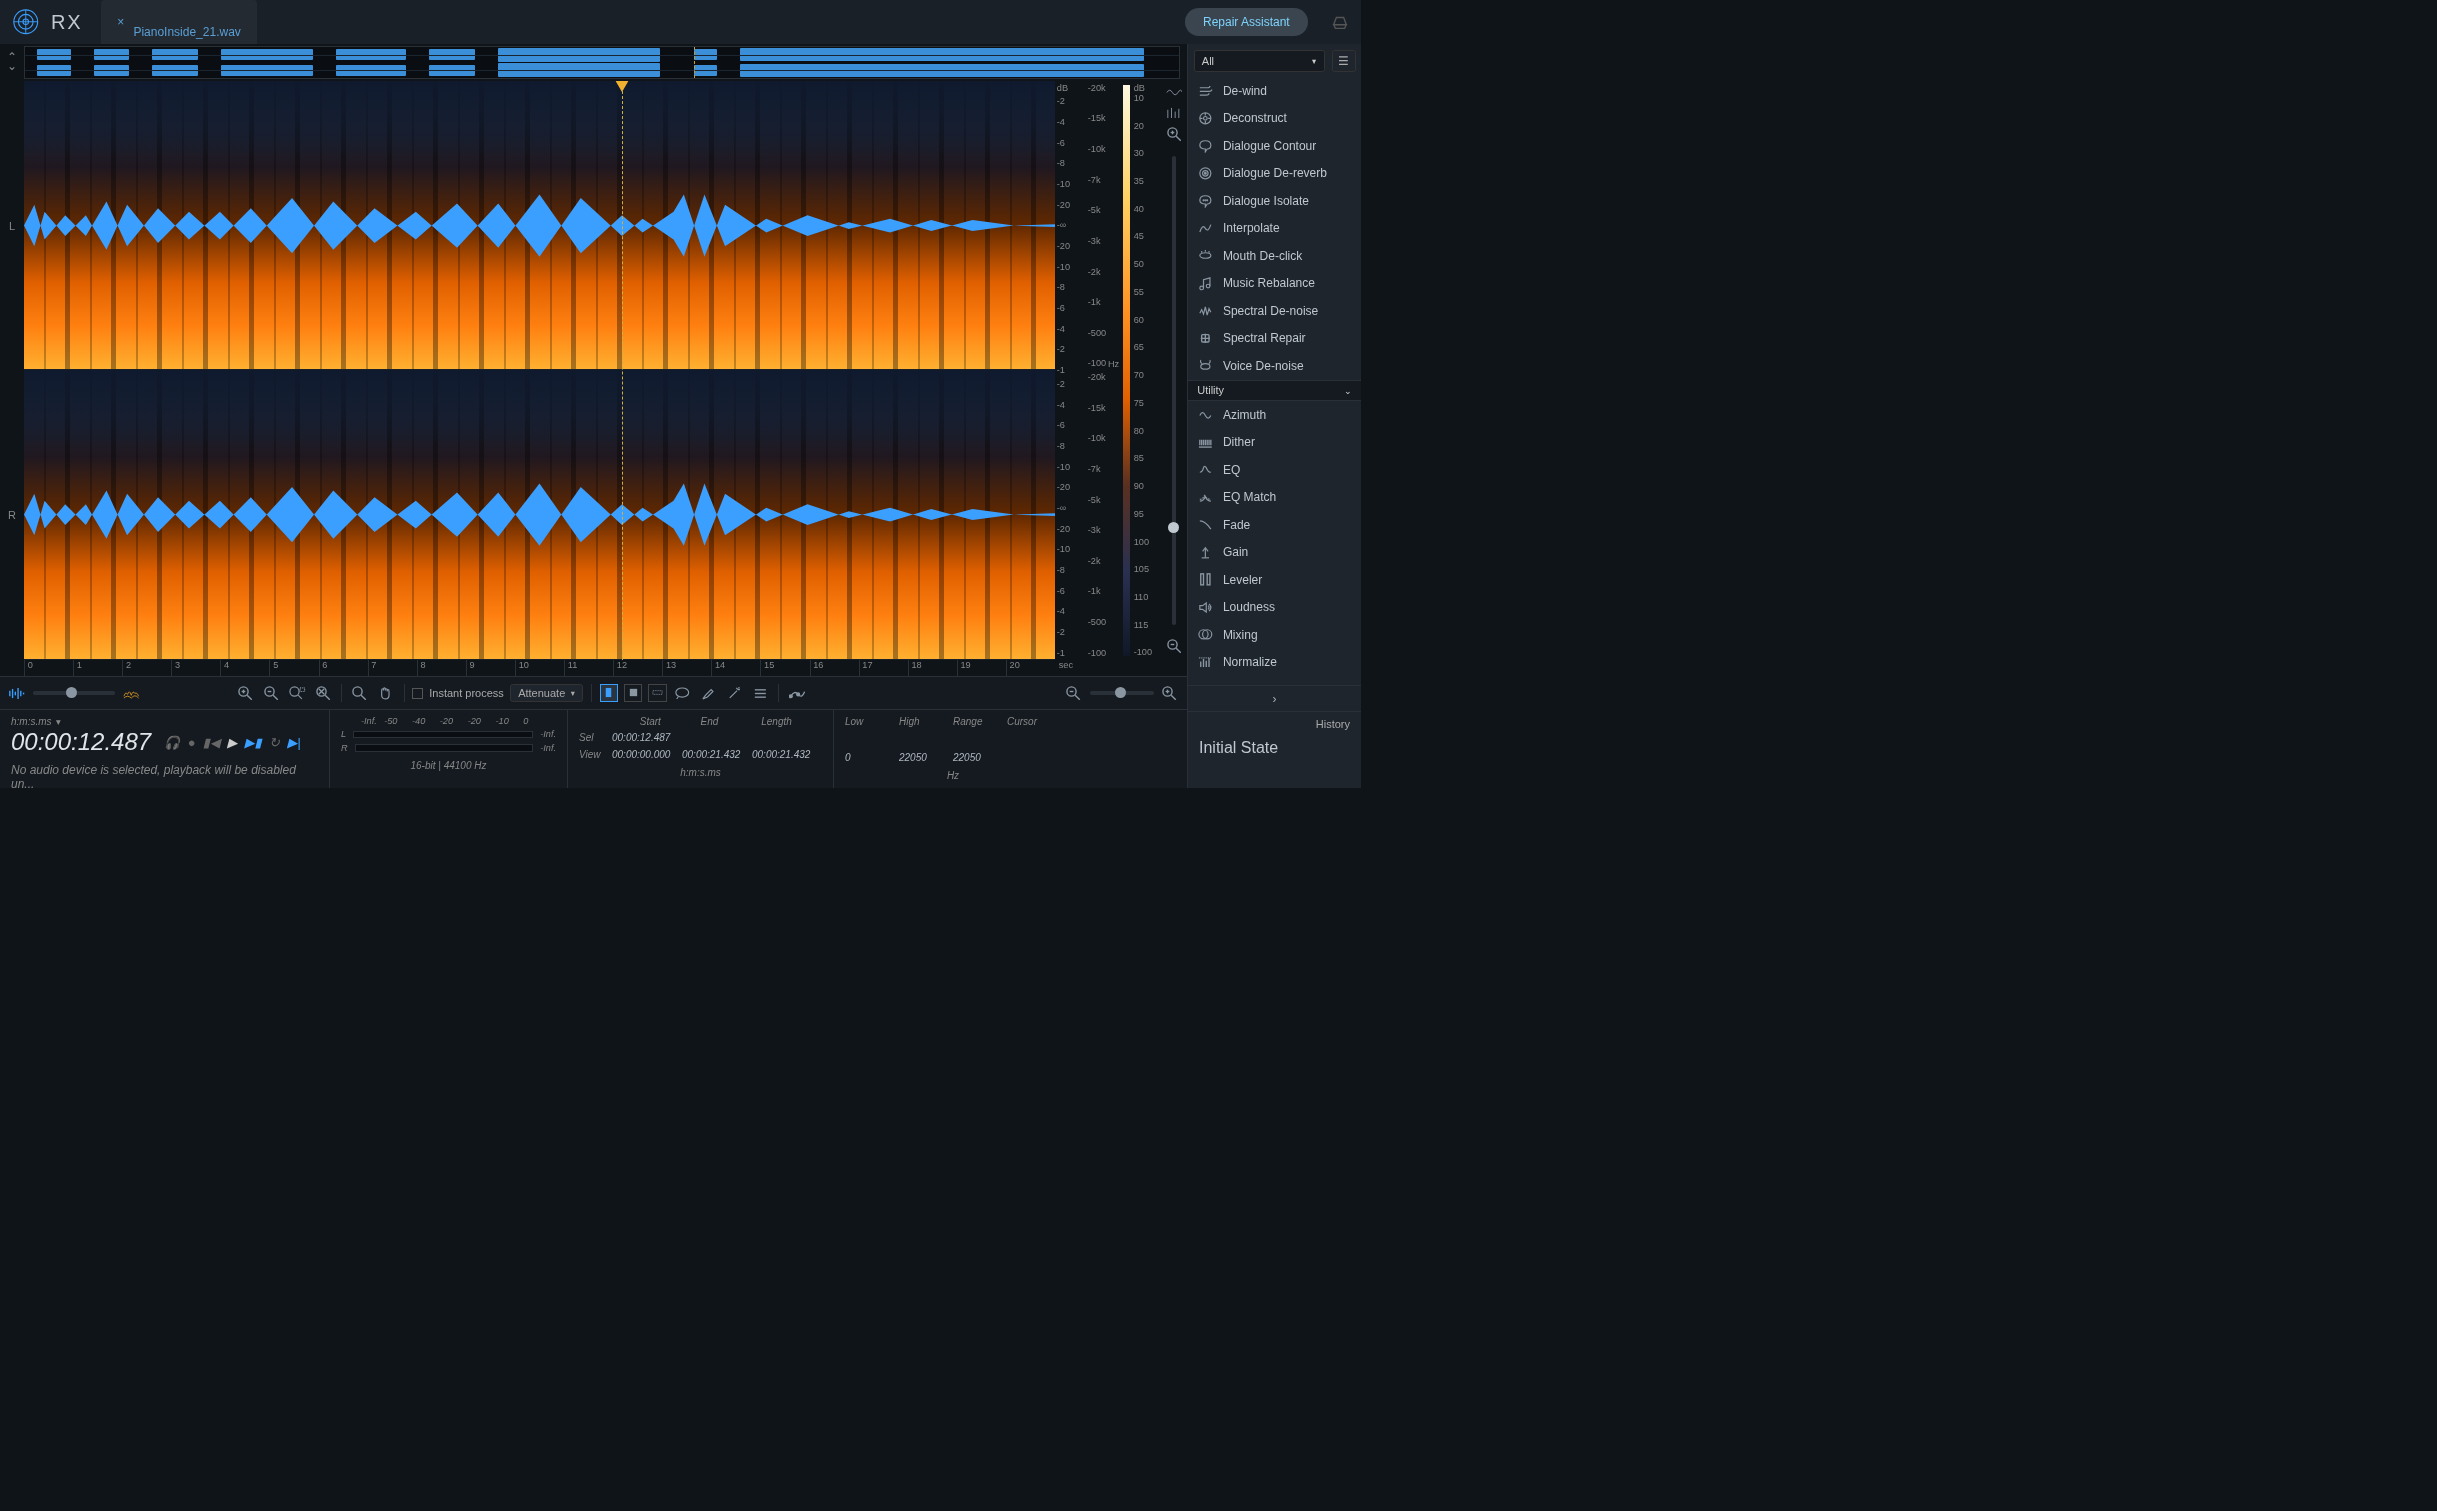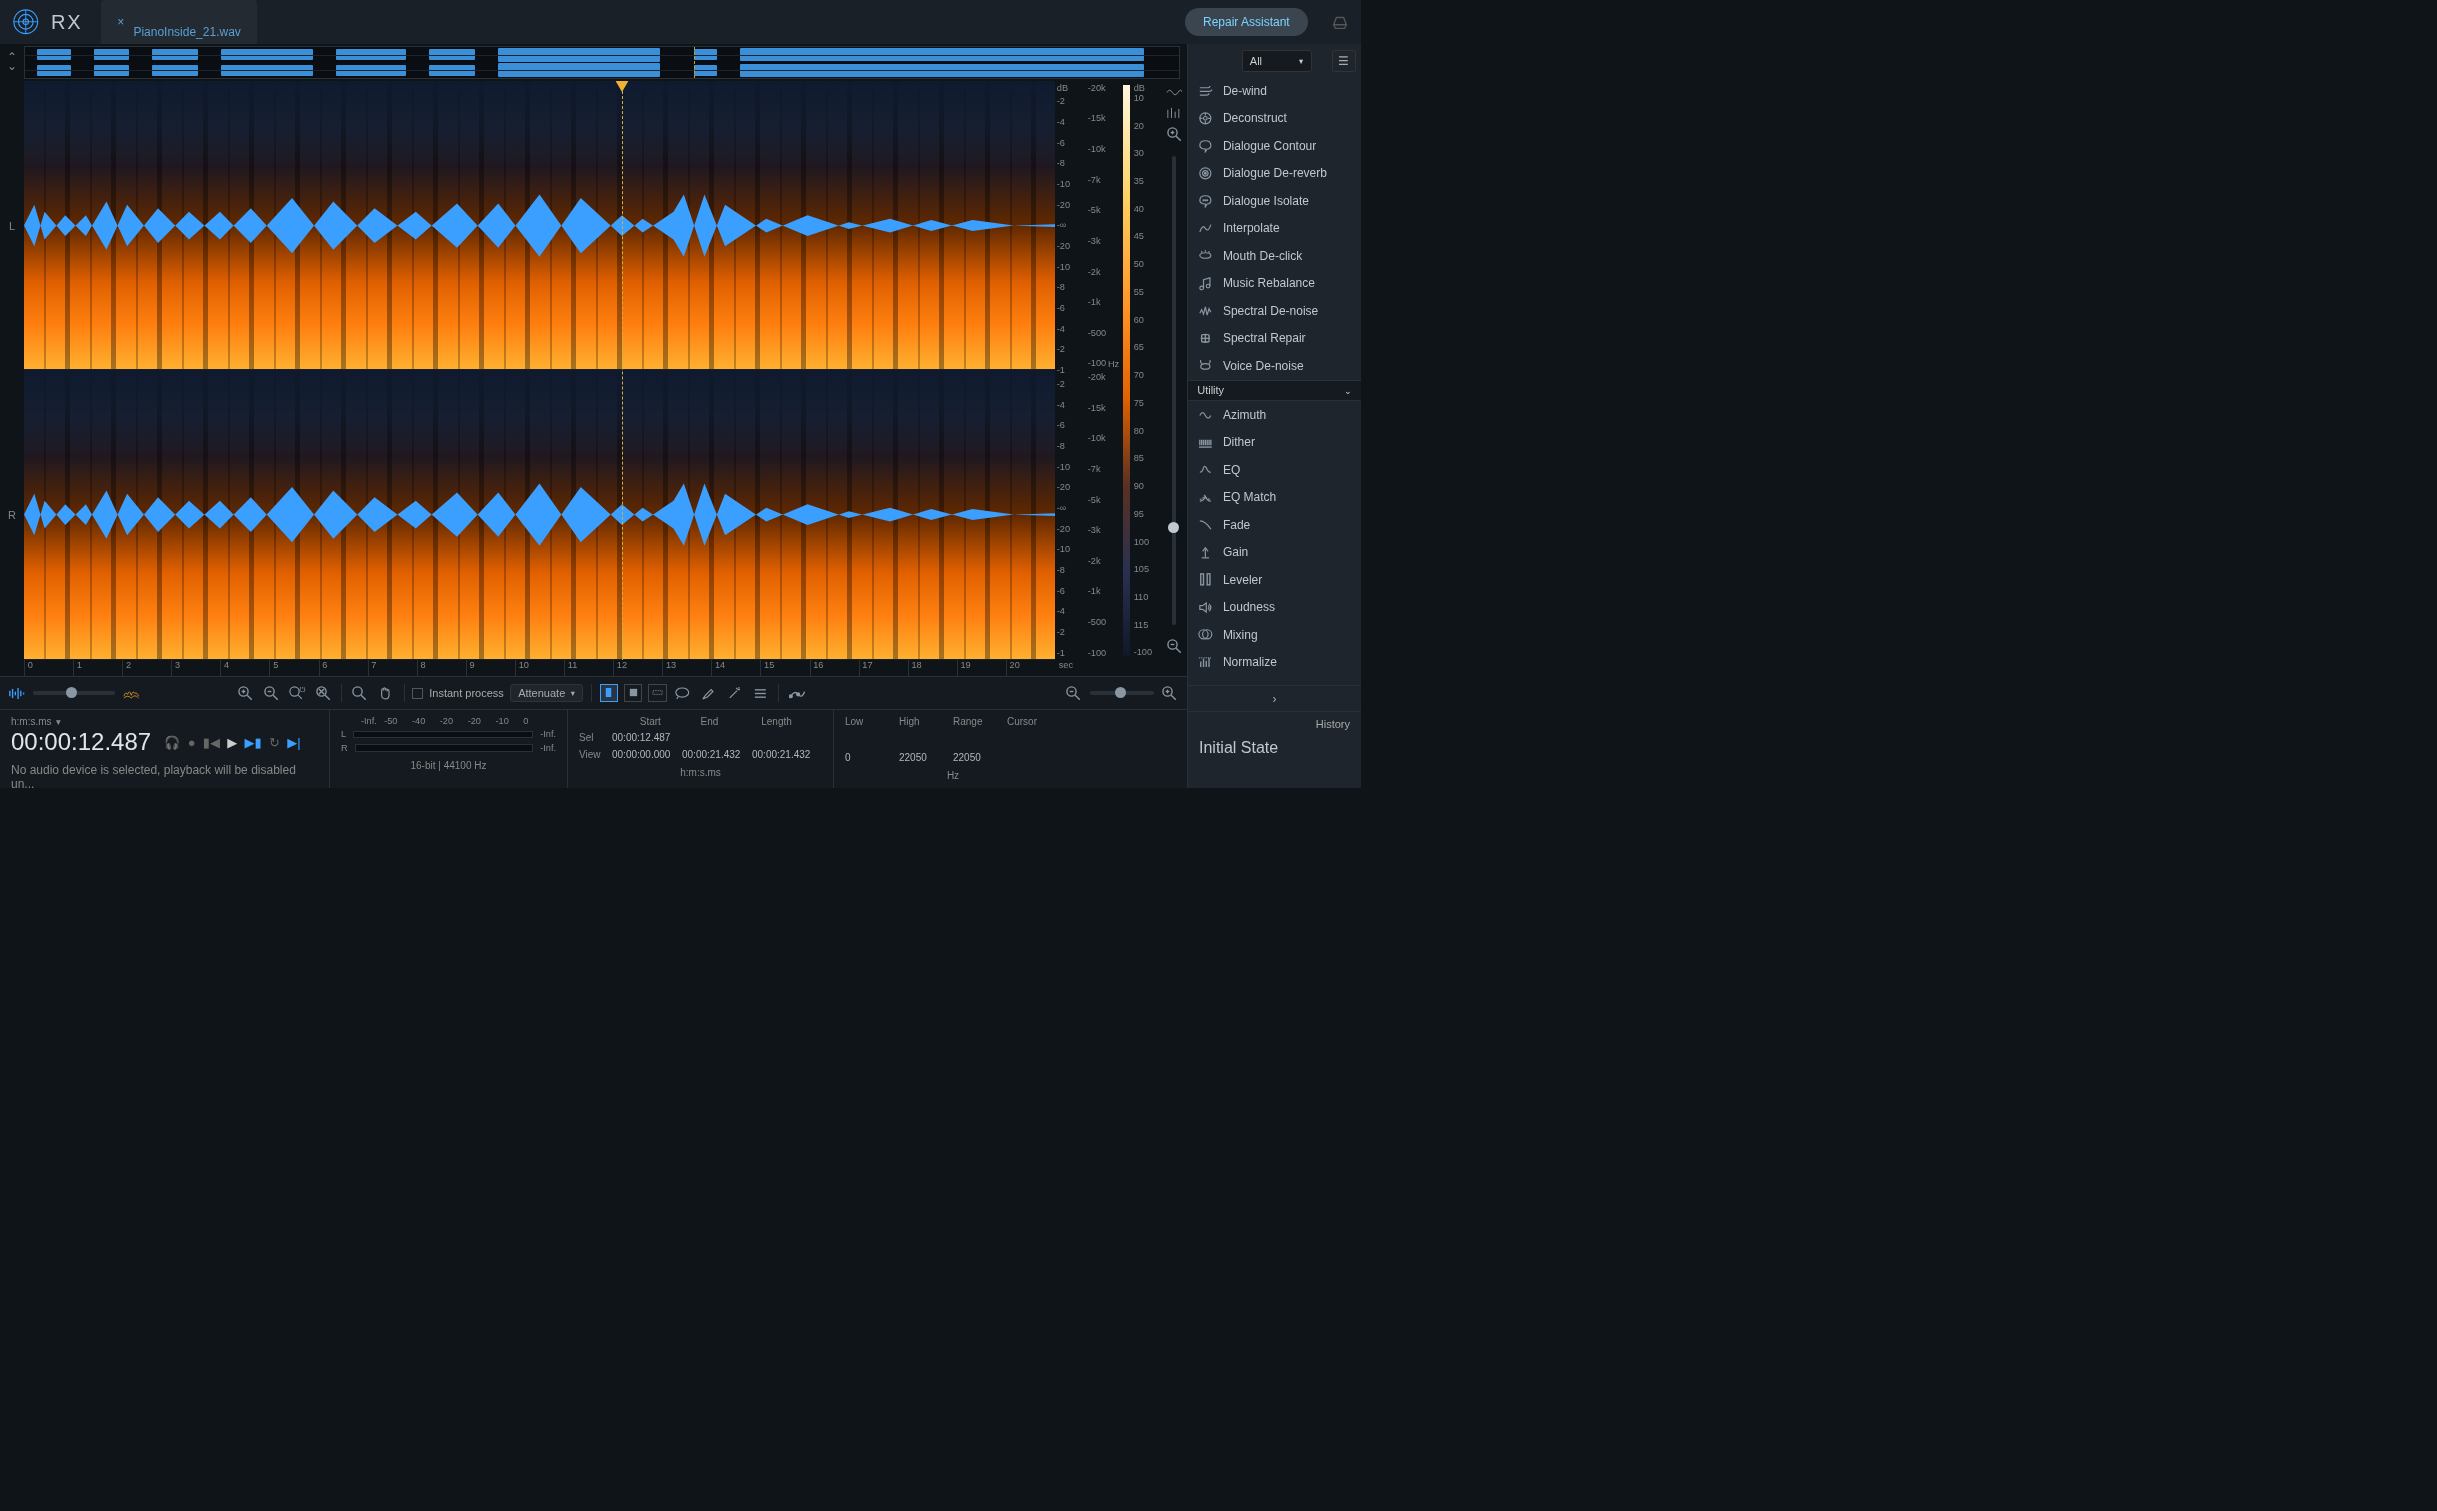--- a/index.html
+++ b/index.html
@@ -75,21 +75,21 @@
 .tb-sep { width:0.9px; height:18.3px; background:#2a3038; margin:0 1.8px; }
 .tb-slider { width:82px; height:3.7px; background:#2a3038; border-radius:1.8px; position:relative; }
 .tb-slider::after { content:""; position:absolute; left:40%; top:-3.7px; width:11px; height:11px; border-radius:50%; background:#8a96a2; }
 .tb-check { width:11px; height:11px; border:0.9px solid #555; }
 .tb-label { font-size:11px; color:#aaa; }
 .tb-select { background:#1e252d; border:0.9px solid #333; color:#aaa; padding:1.8px 7.3px; border-radius:2.7px; font-size:11px; display:flex; align-items:center; gap:5.5px; }
 .tb-selbtn { width:18.3px; height:18.3px; border:0.9px solid #444; display:flex; align-items:center; justify-content:center; }
 .tb-selbtn.on { background:#2a3540; border-color:#3a9fff; }
 
 
-.status { height:79px; background:#141a20; border-top:0.9px solid #2a3038; display:flex; }
+.status { height:79px; background:#141a20; border-top:0.9px solid #2a3038; display:flex;font-style:italic; }
 .status-sec { border-right:0.9px solid #2a3038; padding:5.5px 11px; display:flex; flex-direction:column; }
 .sec-time { width:330px; }
 .time-fmt { font-size:10px; color:#888; }
 .time-big { font-size:24px; color:#e0e5ea; font-weight:300; margin-top:1.8px; display:flex; align-items:center; gap:13px; }
 .transport-icons { display:flex; gap:7.3px; color:#666; font-size:13px; align-items:center; }
 .transport-icons span { cursor:pointer; }
 .transport-icons .play { color:#ccc; }
 .transport-icons .next { color:#3a9fff; }
 .status-msg { font-size:12px; color:#888; margin-top:7px; }
 .sec-meters { width:238px; }
@@ -100,21 +100,21 @@
 .sec-selview { width:266px; font-size:10px; }
 .sv-hdr { display:flex; color:#888; }
 .sv-hdr div, .sv-row div { flex:1; }
 .sv-row { display:flex; margin-top:5.5px; }
 .sv-row .lbl { flex:0 0 33px; color:#888; }
 .hms-lbl { text-align:center; color:#888; margin-top:7.3px; font-size:10px; }
 .sec-freq { width:238px; font-size:10px; }
 .hz-lbl { text-align:center; color:#888; margin-top:7.3px; }
 
 
-.filter-row { display:flex; padding:5.5px; gap:20px;margin-left:48px; }
+.filter-row { display:flex; padding:5.5px; gap:7px; }
 .filter-sel { flex:1; background:#141a20; border:0.9px solid #333; color:#ccc; padding:2.7px 7.3px; border-radius:2.7px; display:flex; justify-content:space-between; align-items:center; font-size:11px; }
 .filter-menu { width:24px; height:22px; border:0.9px solid #333; border-radius:2.7px; display:flex; align-items:center; justify-content:center; color:#aaa; cursor:pointer; }
 .module-list { flex:1; overflow-y:auto; }
 .module-list::-webkit-scrollbar { width:5.5px; }
 .module-list::-webkit-scrollbar-thumb { background:#3a4048; border-radius:2.7px; }
 .module { display:flex; align-items:center; gap:9.2px; padding:5.5px 9.2px; color:#c0c8d0; cursor:pointer; font-size:12px; }
 .module .micon { width:16.5px; height:16.5px; display:flex; align-items:center; justify-content:center; color:#8a96a2; flex-shrink:0; }
 .cat-header { background:#141a20; padding:3.7px 9.2px; color:#ccc; font-size:11px; display:flex; justify-content:space-between; align-items:center; border-top:0.9px solid #2a3038; border-bottom:0.9px solid #2a3038; }
 .expand-btn { height:26px; display:flex; align-items:center; justify-content:center; color:#aaa; cursor:pointer; border-top:0.9px solid #2a3038; }
 .history-sec { border-top:0.9px solid #2a3038; }

